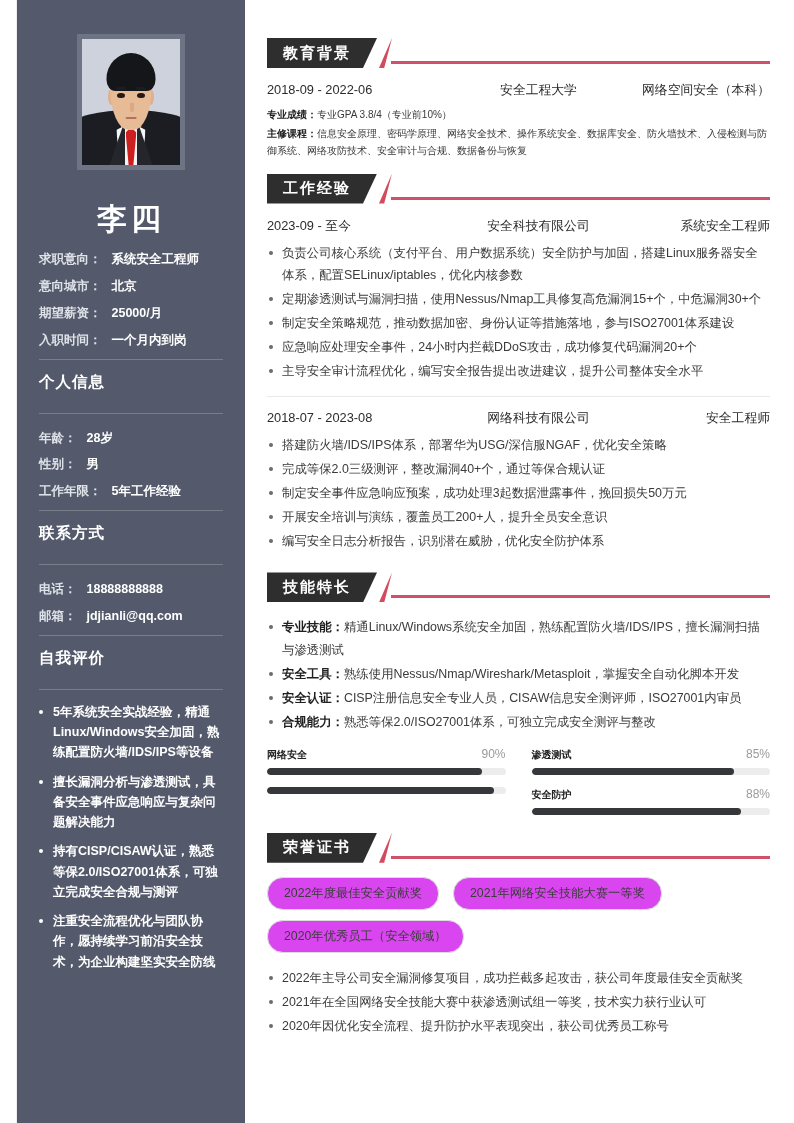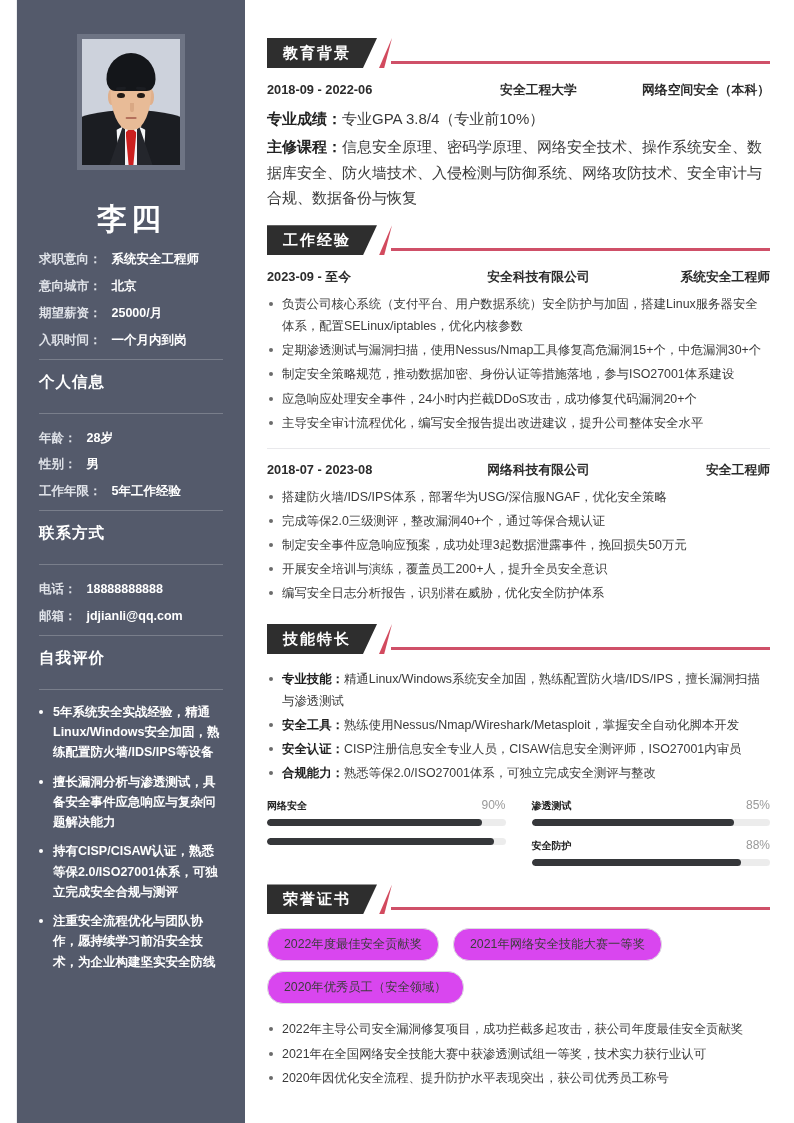--- a/index.html
+++ b/index.html
@@ -219,30 +219,30 @@
     height: 3px;
     background: #cf5068;
     z-index: 1;
   }
 
   .entry { margin-bottom: 4px; }
   .entry-row {
     display: flex;
     align-items: baseline;
     font-size: 12.8px;
-    font-weight: bold;
+    font-weight: normal;
     color: #2b2b2b;
     margin-bottom: 7px;
   }
   .entry-row .c-date { flex: 0 0 190px; }
   .entry-row .c-org  { flex: 1 1 auto; text-align: center; }
   .entry-row .c-role { flex: 0 0 150px; text-align: right; }
 
   .meta-line {
-    font-size: 15px;
+    font-size: 10px;
     line-height: 1.72;
     color: #3a3a3a;
     margin-bottom: 2px;
   }
   .meta-line .lbl { font-weight: bold; color: #222; }
 
   .bullets { list-style: none; margin: 2px 0 0 0; }
   .bullets li {
     position: relative;
     padding-left: 15px;

